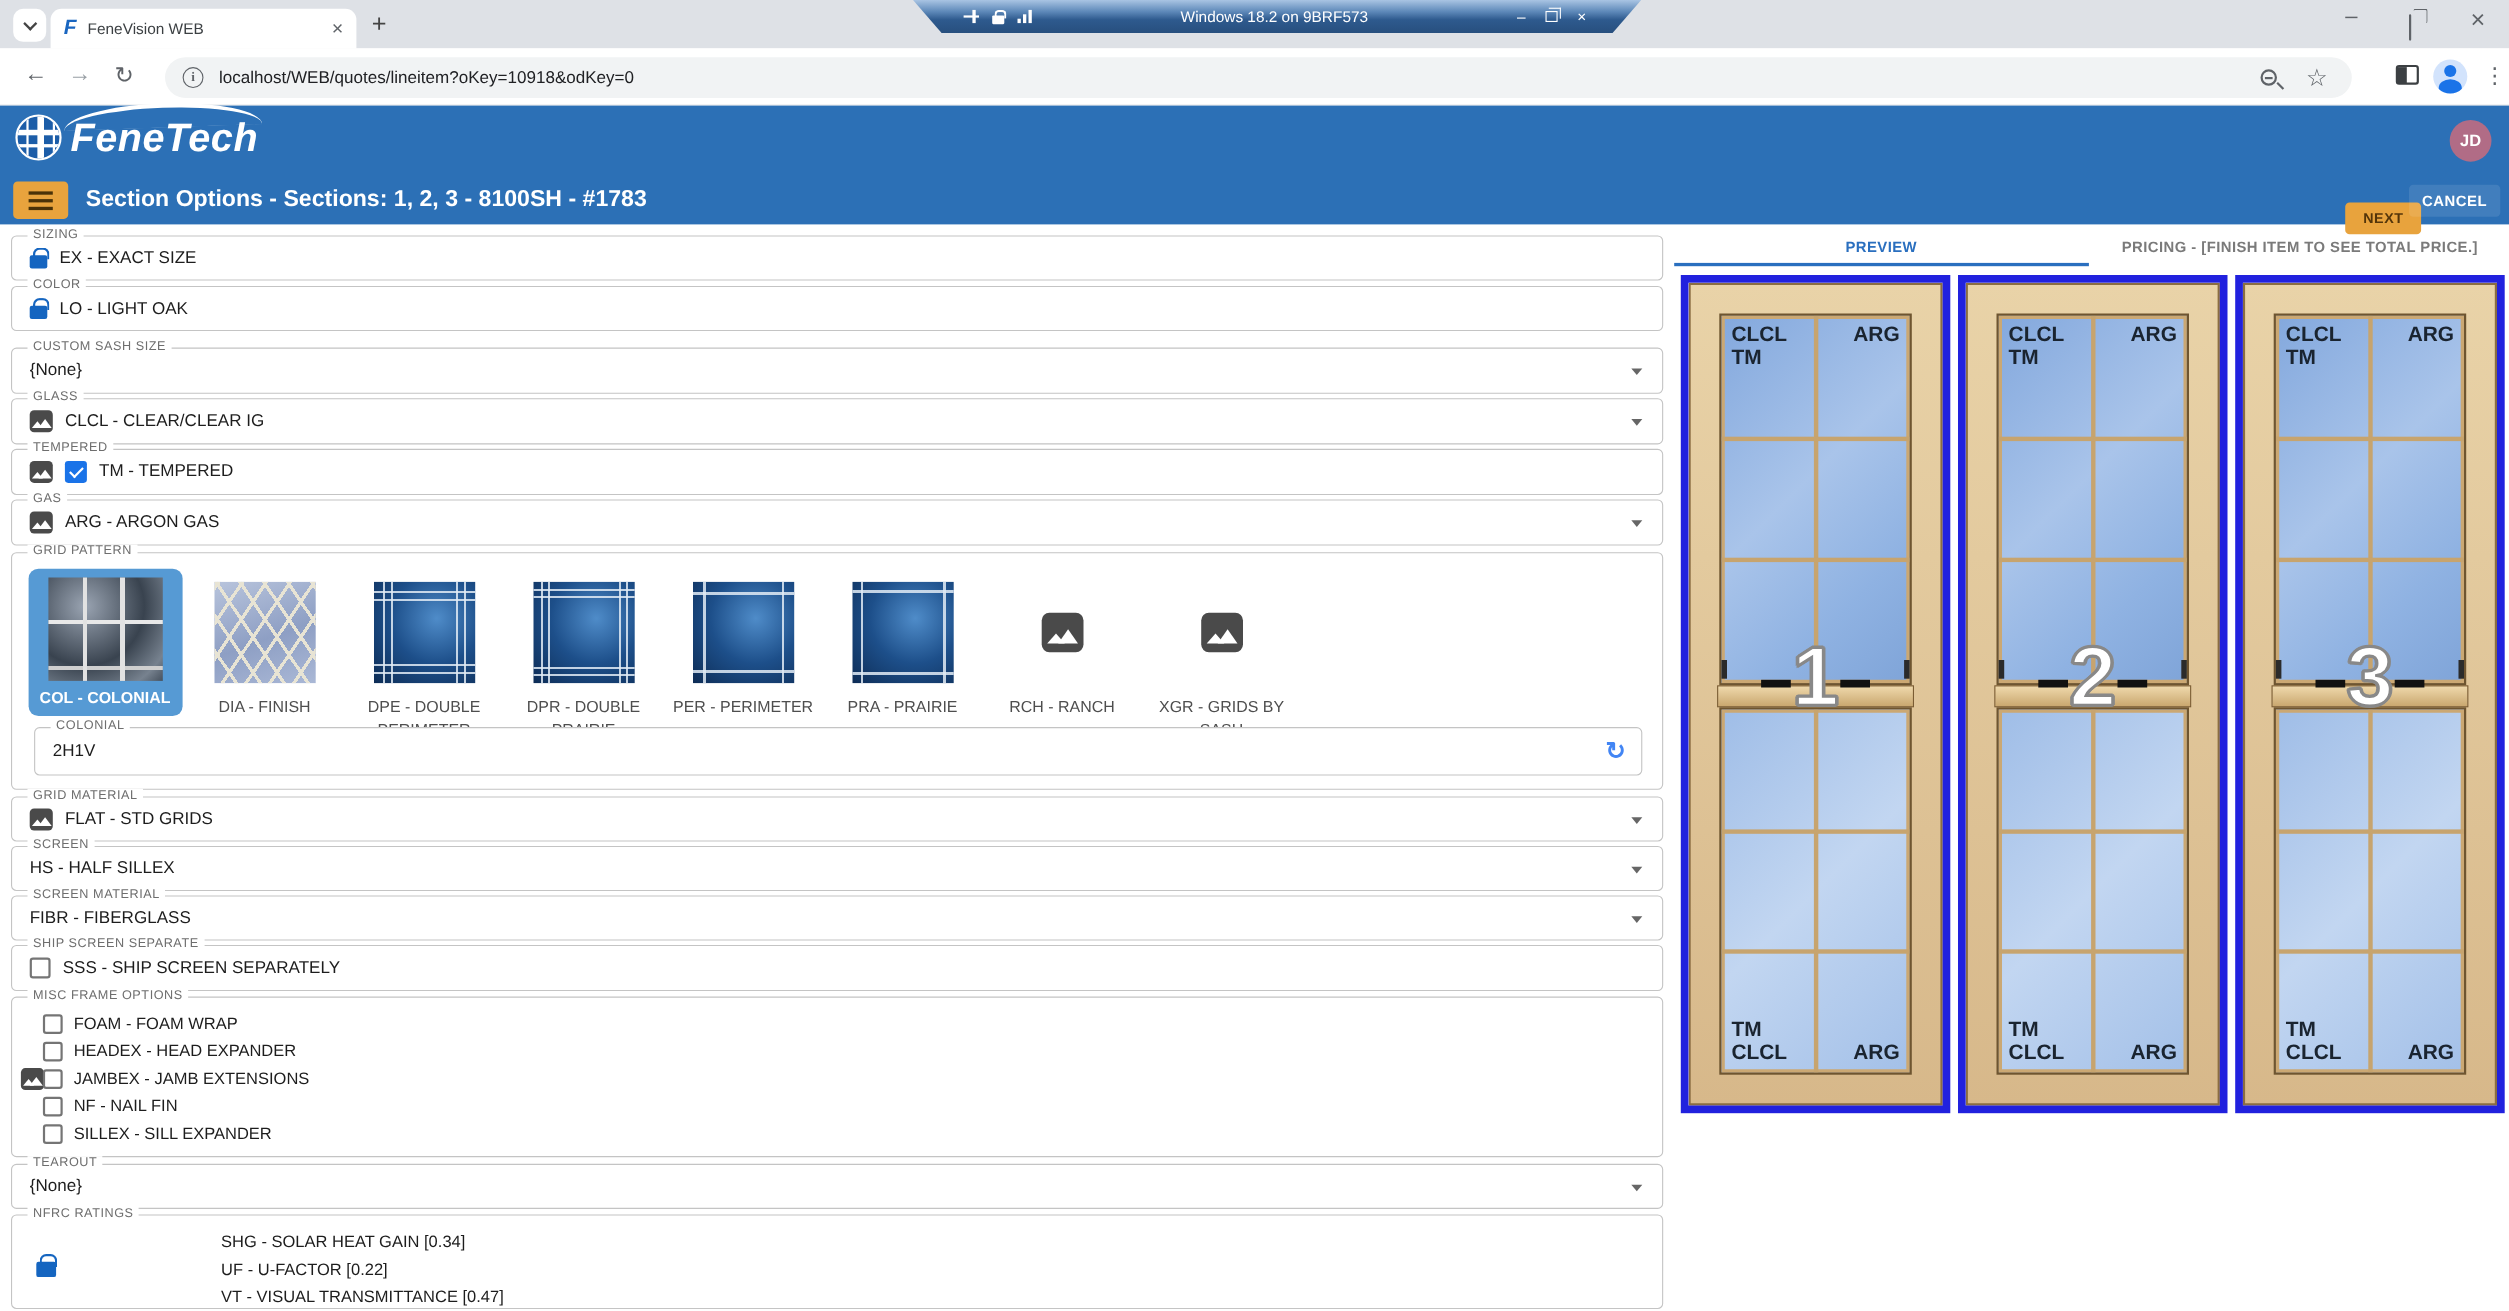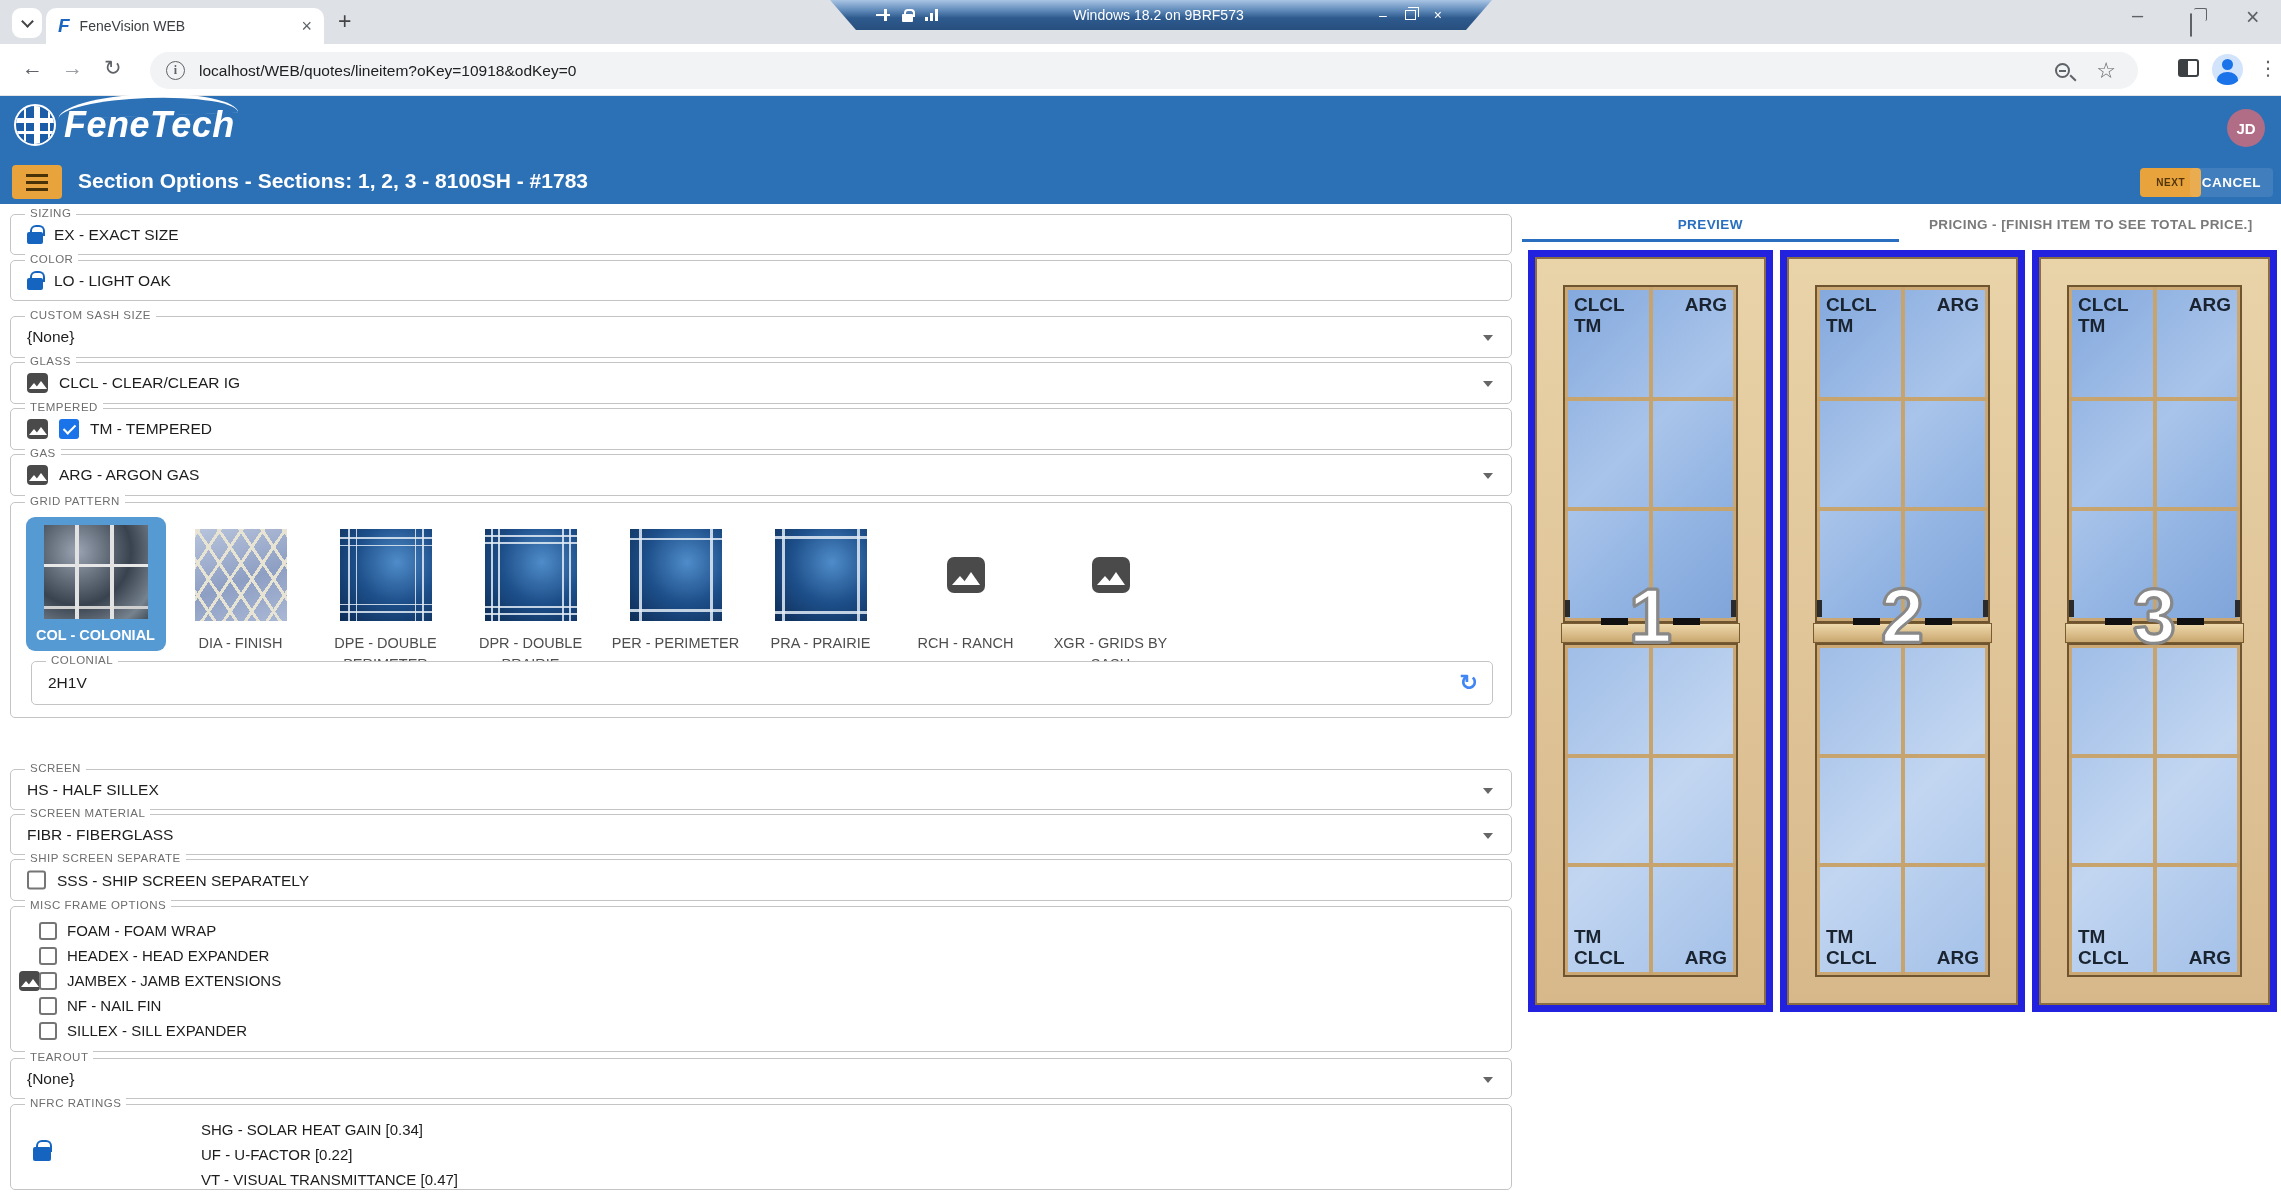--- a/index.html
+++ b/index.html
@@ -70,22 +70,22 @@
   .brand { font-size:36px; font-weight:bold; font-style:italic; color:#fff; letter-spacing:0.5px; }
   .avatar-app { position:absolute; right:16px; top:13px; width:38px; height:38px; border-radius:50%; background:#B16C86;
                 color:#fff; font-weight:bold; font-size:15px; display:flex; align-items:center; justify-content:center; }
 
   
   .apptoolbar { position:absolute; left:0; top:160px; width:2281px; height:44px; background:#2C70B6; }
   .hamburger { position:absolute; left:12px; top:5px; width:50px; height:34px; background:#E8A33D; border-radius:4px;
                display:flex; flex-direction:column; justify-content:center; gap:4px; align-items:center; }
   .hamburger i { display:block; width:22px; height:3px; background:#4A3208; }
   .tb-title { position:absolute; left:78px; top:9px; font-size:21px; font-weight:bold; color:#fff; }
-  .btn-next { position:absolute; right:80px; top:8px; height:29px; padding:0 16px; background:#E8A33D; border-radius:4px;
-              display:flex; align-items:center; font-size:10px; font-weight:bold; color:#53350A; letter-spacing:0.5px; }
+  .btn-next { position:absolute; right:80px; top:24px; height:29px; padding:0 16px; background:#E8A33D; border-radius:4px;
+              display:flex; align-items:center; font-size:13px; font-weight:bold; color:#53350A; letter-spacing:0.5px; }
   .btn-cancel { position:absolute; right:8px; top:8px; height:29px; padding:0 12px; background:rgba(255,255,255,0.10); border-radius:4px;
                 display:flex; align-items:center; font-size:13.5px; font-weight:bold; color:#fff; letter-spacing:0.5px; }
 
   
   .fieldbox { position:absolute; left:10px; width:1502px; border:1.5px solid #C4C4C4; border-radius:5px; background:#fff; }
   .flabel { position:absolute; top:-8px; left:14px; background:#fff; padding:0 5px; font-size:11.5px; color:#6E6E6E; letter-spacing:0.5px; }
   .fvalue { position:absolute; left:16px; top:50%; transform:translateY(-50%); display:flex; align-items:center; gap:11px;
             font-size:15.5px; color:#1D1D1D; }
   .caret { position:absolute; right:18px; top:50%; margin-top:-2px; width:0; height:0;
            border-left:5.5px solid transparent; border-right:5.5px solid transparent; border-top:6px solid #666; }
@@ -350,20 +350,28 @@
     </div>
     <div class="fieldbox" style="left:20px; top:158px; width:1462px; height:44px;">
       <span class="flabel">COLONIAL</span>
       <span class="fvalue">
           <span>2H1V</span>
         </span>
       <span class="refresh-ic">↻</span>
     </div>
   </div>
 
+  <div class="fieldbox" style="top:724px; height:41px;">
+    <span class="flabel">GRID MATERIAL</span>
+    <span class="fvalue">
+        <span class="imgic"></span>
+        <span>FLAT - STD GRIDS</span>
+      </span>
+    <span class="caret"></span>
+  </div>
 
   <div class="fieldbox" style="top:769px; height:41px;">
     <span class="flabel">SCREEN</span>
     <span class="fvalue">
         <span>HS - HALF SILLEX</span>
       </span>
     <span class="caret"></span>
   </div>
 
   <div class="fieldbox" style="top:814px; height:41px;">

